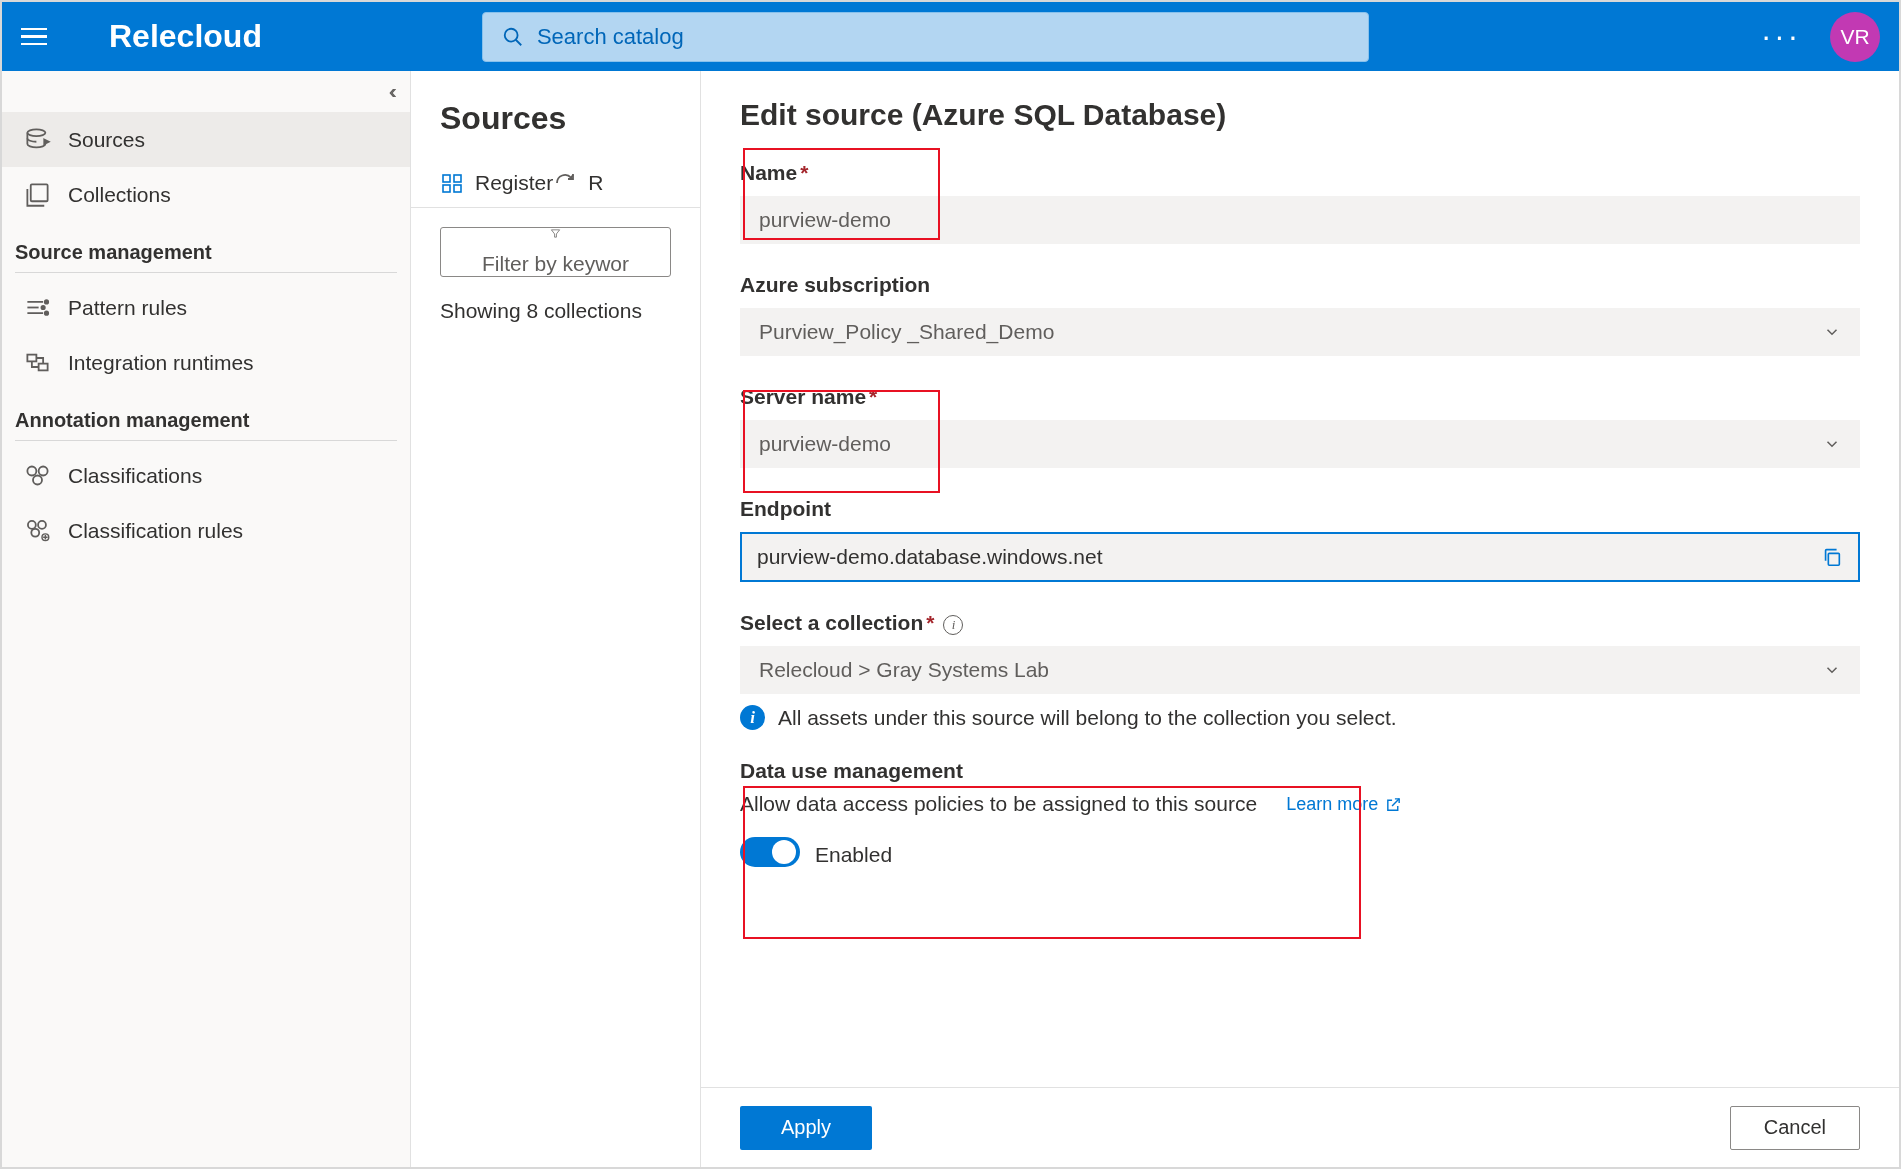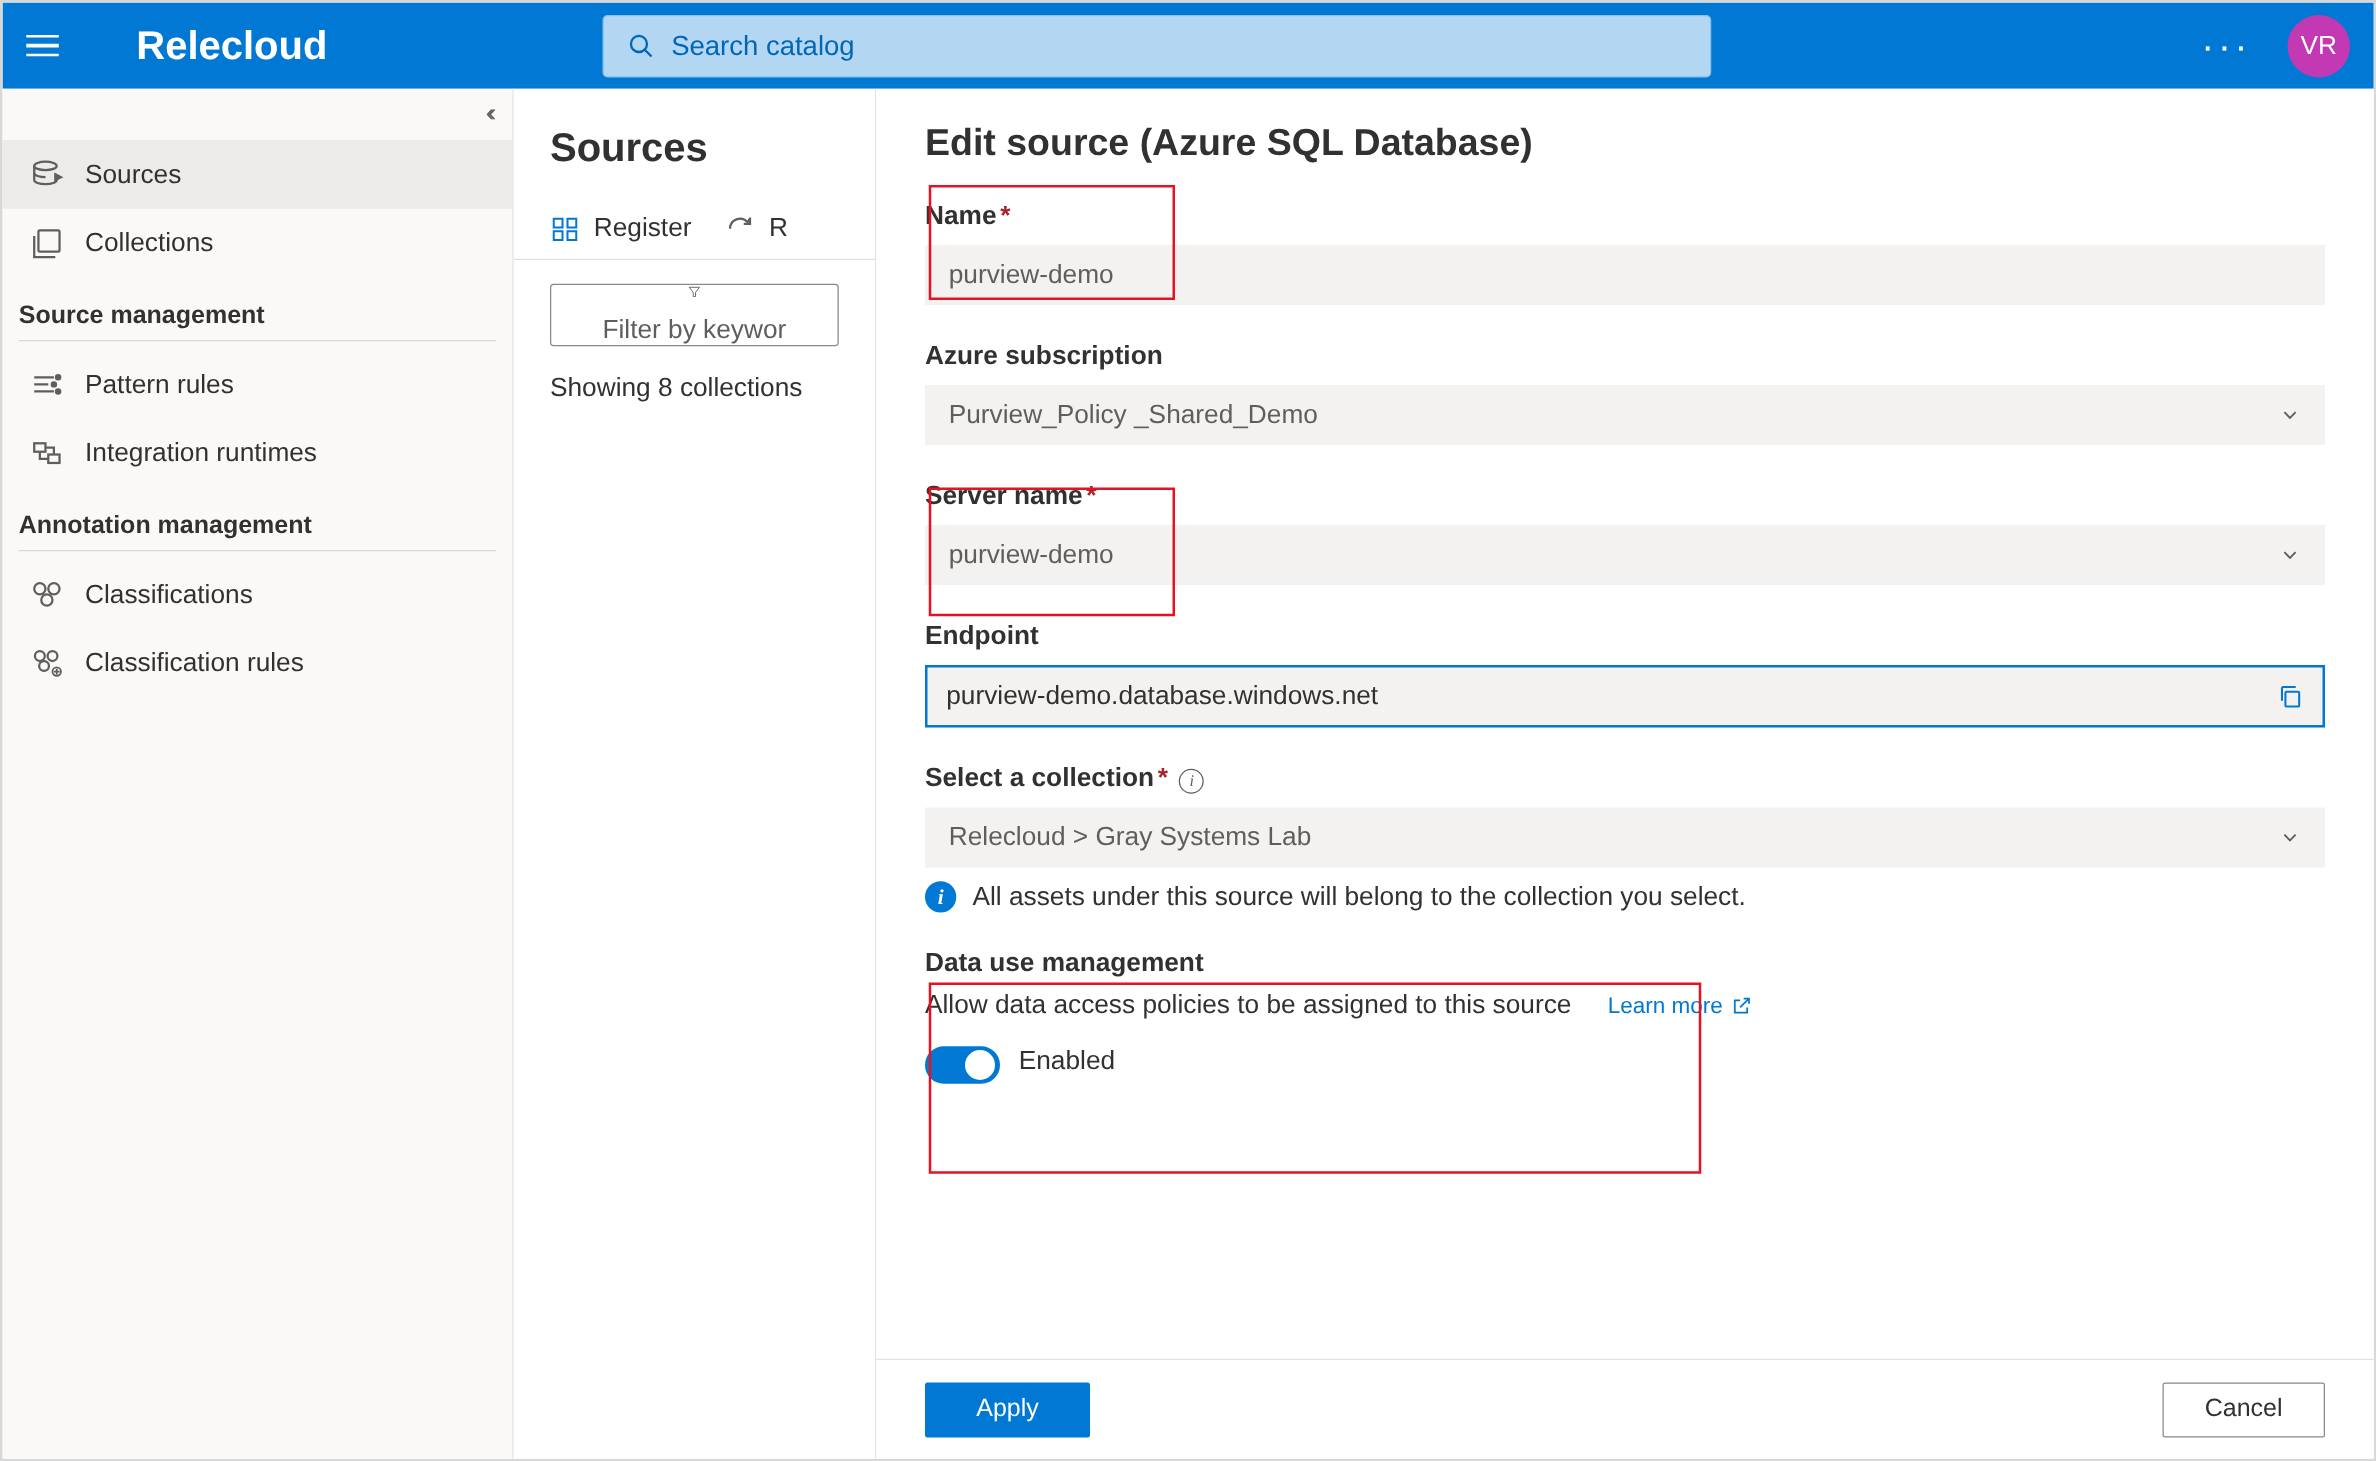--- a/index.html
+++ b/index.html
@@ -28,21 +28,21 @@
     .nav-item { display: flex; align-items: center; padding: 14px 22px; font-size: 21px; color: #323130; cursor: pointer; gap: 17px; }
     .nav-item.active { background: #edebe9; }
     .nav-item svg, .nav-icon { width: 27px; height: 27px; flex-shrink: 0; color: #605e5c; }
     .nav-section-label { font-size: 20px; font-weight: 600; color: #323130; padding: 19px 13px 8px 13px; }
     .nav-divider-wrap { padding: 0 13px; }
     .nav-divider { height: 1px; background: #d8d8d8; margin-bottom: 7px; }
     
     
     .middle-col { width: 290px; border-right: 1px solid #e1e1e1; background: #fff; padding: 0; }
     .middle-title { font-size: 32px; font-weight: 600; color: #323130; padding: 29px 29px 22px 29px; }
-    .toolbar { display: flex; align-items: flex-start; gap: 27px; padding: 12px 29px; border-bottom: 1px solid #e1e1e1; }
+    .toolbar { display: flex; align-items: flex-start; padding: 12px 29px; border-bottom: 1px solid #e1e1e1; }
     .toolbar-btn { display: flex; align-items: center; gap: 11px; font-size: 21px; color: #323130; cursor: pointer; }
     .toolbar-btn.blue-icon svg { color: #0078d4; }
     .filter-wrap { padding: 19px 29px 0 29px; }
     .filter-input { width: 100%; height: 50px; border: 1px solid #8a8886; border-radius: 3px; padding: 0 15px; font-size: 21px; color: #605e5c; display: flex; align-items: center; gap: 13px; background: #fff; flex-direction: column; }
     .showing-text { padding: 22px 29px; font-size: 21px; color: #323130; }
     
     
     .right-pane { flex: 1; padding: 27px 39px; overflow-y: auto; position: relative; background: #fff; }
     .pane-title { font-size: 30px; font-weight: 600; color: #323130; margin-bottom: 29px; }
     .form-group { margin-bottom: 29px; }
@@ -57,21 +57,21 @@
     .info-icon-circle { width: 25px; height: 25px; border-radius: 50%; background: #0078d4; color: #fff; display: flex; align-items: center; justify-content: center; font-size: 17px; font-weight: bold; font-style: italic; font-family: Georgia, serif; }
     .label-with-info { display: flex; align-items: flex-end; gap: 9px; }
     .info-outline { width: 20px; height: 20px; border: 1.5px solid #605e5c; border-radius: 50%; display: flex; align-items: center; justify-content: center; font-size: 13px; font-style: italic; color: #605e5c; font-family: Georgia, serif; }
     
     .data-use-section { }
     .data-use-title { font-size: 21px; font-weight: 600; color: #323130; margin-bottom: 9px; }
     .data-use-row { display: flex; align-items: center; gap: 29px; flex-wrap: wrap; }
     .data-use-desc { font-size: 21px; color: #323130; }
     .learn-more { color: #0078d4; font-size: 18px; text-decoration: none; display: inline-flex; align-items: center; gap: 7px; cursor: pointer; }
     .external-icon { width: 17px; height: 17px; }
-    .toggle-row { display: flex; align-items: flex-start; gap: 15px; margin-top: 21px; }
+    .toggle-row { display: flex; align-items: flex-end; gap: 15px; margin-top: 21px; }
     .toggle { width: 60px; height: 30px; background: #0078d4; border-radius: 16px; position: relative; cursor: pointer; }
     .toggle-knob { width: 24px; height: 24px; background: #fff; border-radius: 50%; position: absolute; top: 3px; right: 4px; }
     .toggle-label { font-size: 21px; color: #323130; }
     
     .highlight-box { border: 2px solid #e81123; }
     .hb-name { position: absolute; left: 743px; top: 148px; width: 197px; height: 92px; pointer-events: none; }
     .hb-server { position: absolute; left: 743px; top: 390px; width: 197px; height: 103px; pointer-events: none; }
     .hb-datause { position: absolute; left: 743px; top: 786px; width: 618px; height: 153px; pointer-events: none; }
     
     .footer { position: absolute; bottom: 0; left: 0; right: 0; height: 80px; border-top: 1px solid #e1e1e1; background: #fff; display: flex; align-items: center; justify-content: space-between; padding: 0 39px; }

